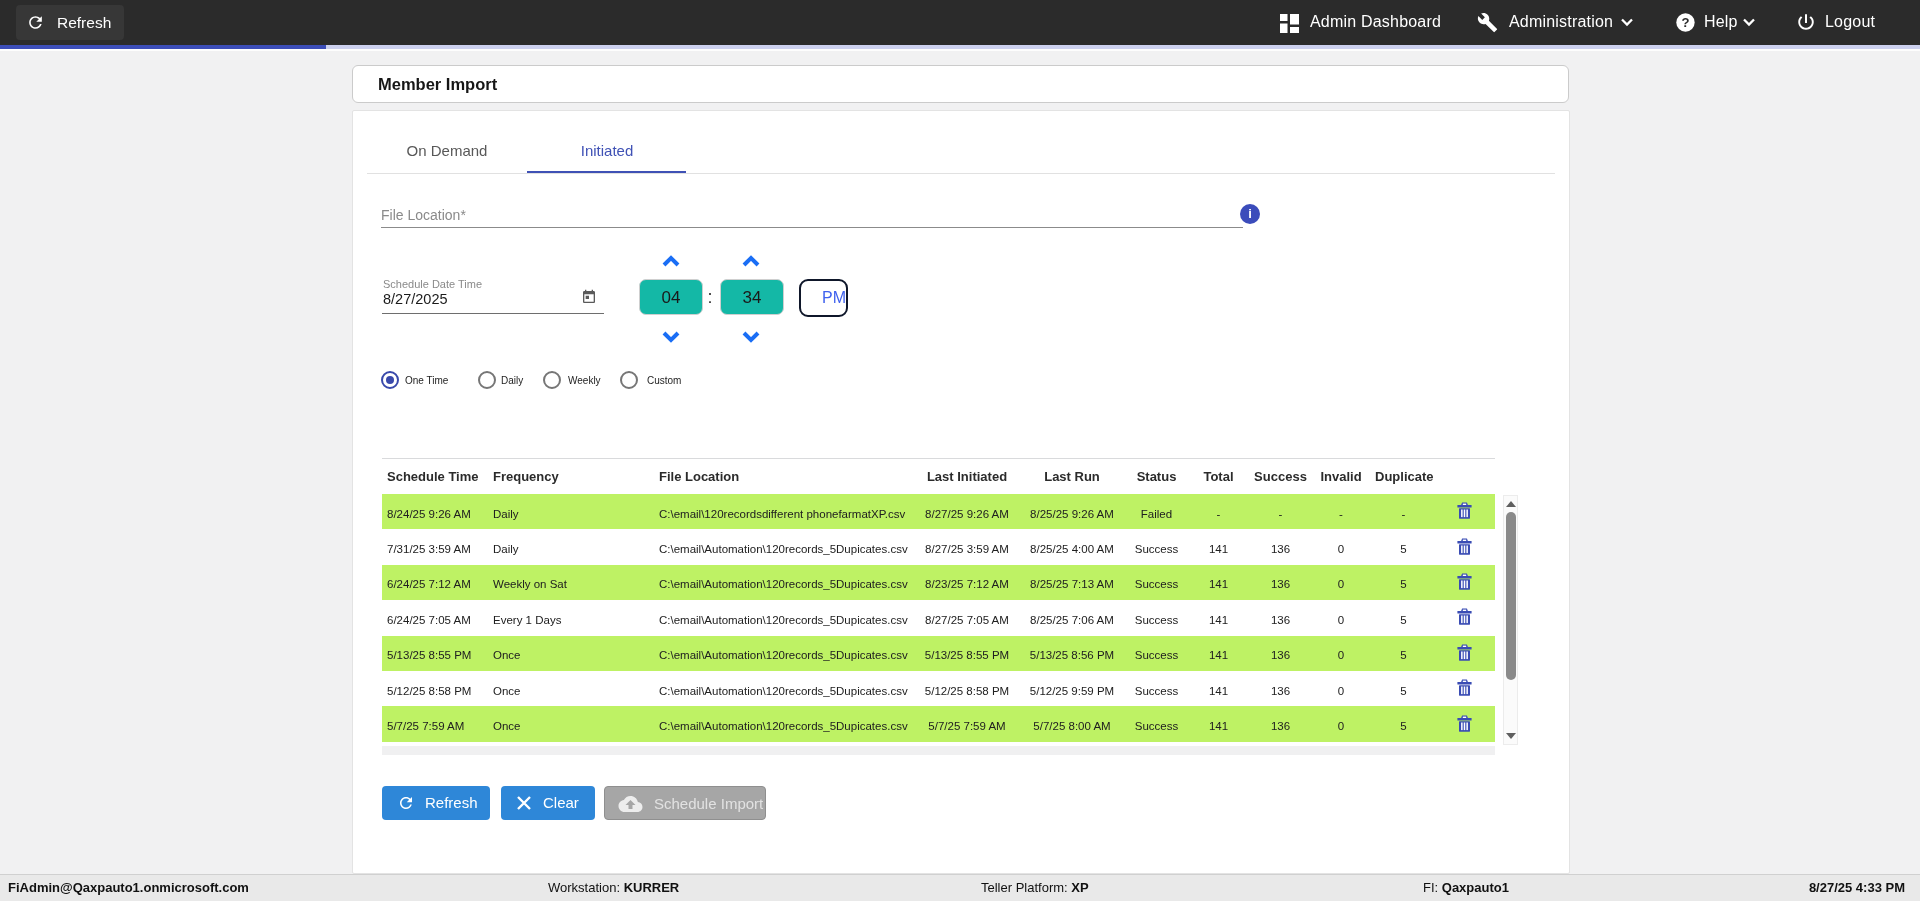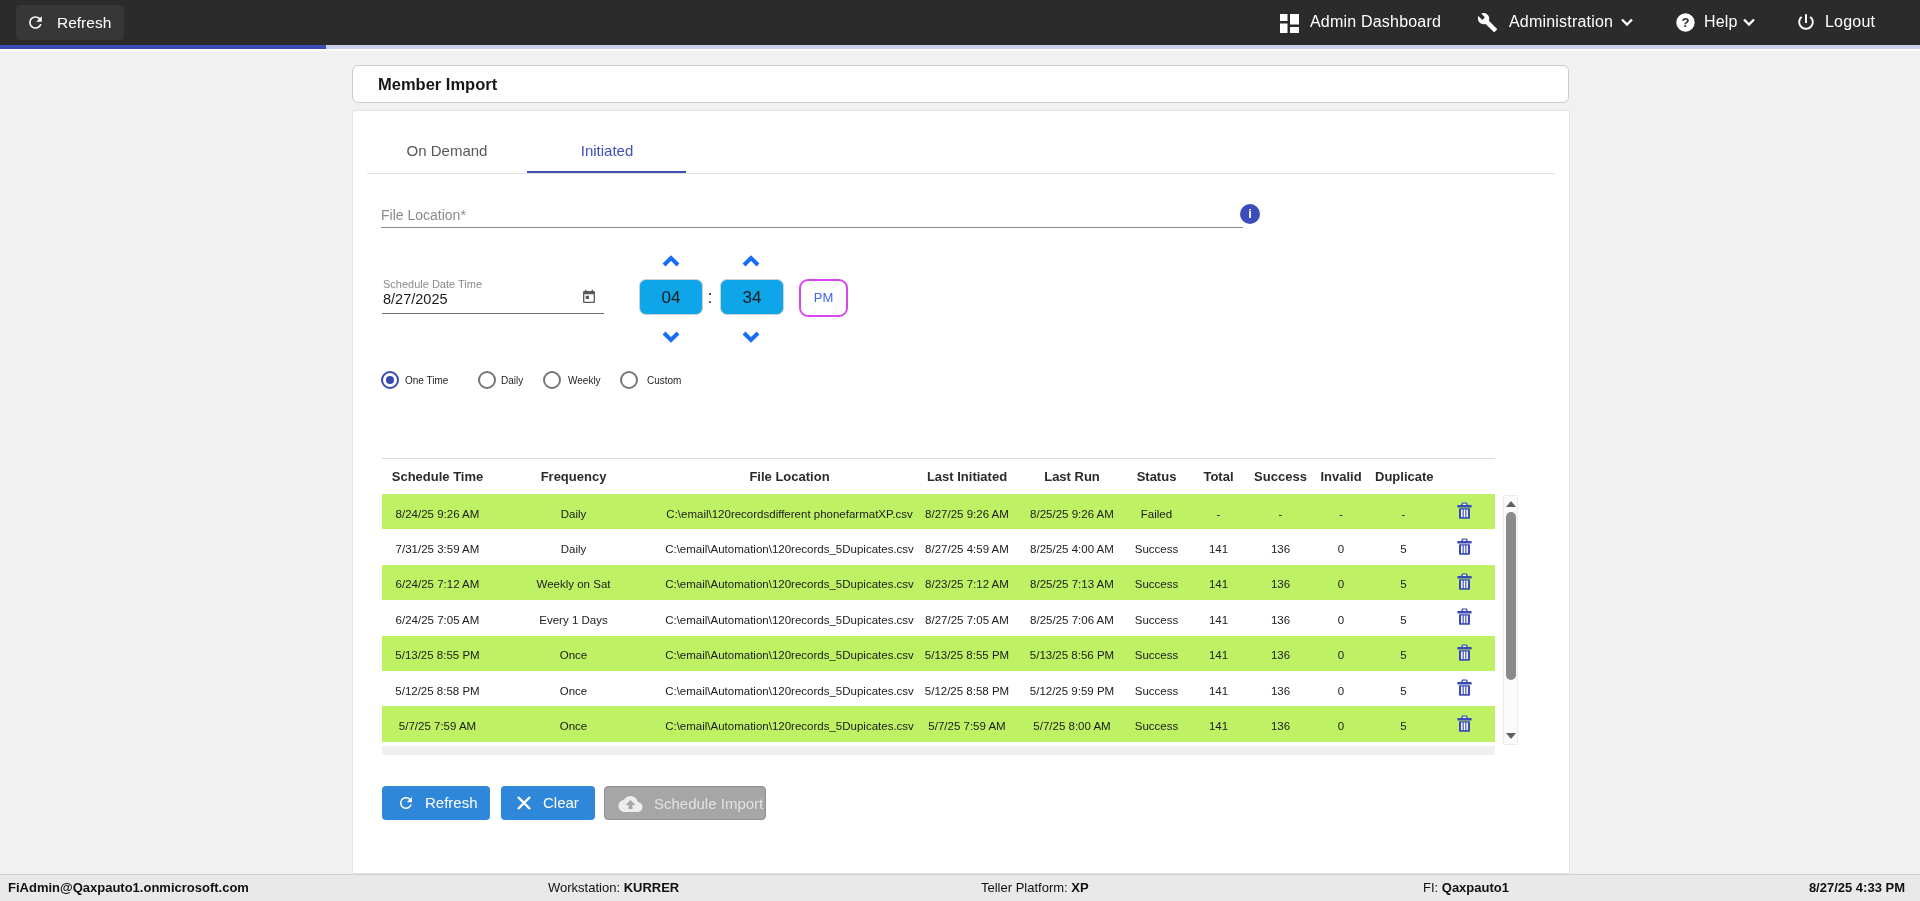--- a/index.html
+++ b/index.html
@@ -28,38 +28,38 @@
 
 #fl-label{left:381px;top:207px;font-size:14px;color:#8a8a8a}
 #fl-line{left:381px;top:227px;width:862px;height:1px;background:#8b8b8b}
 #infoicon{left:1240px;top:204px;width:20px;height:20px;border-radius:50%;background:#3b4cbb;color:#fff;font-size:13px;font-weight:bold;text-align:center;line-height:20px}
 
 #sdt-label{left:383px;top:278px;font-size:11px;color:#8a8a8a}
 #sdt-value{left:383px;top:291px;font-size:14.5px;color:#1b1b1b}
 #sdt-cal{left:581px;top:289px}
 #sdt-line{left:382px;top:313px;width:222px;height:1px;background:#6e6e6e}
 
-.spinbox{top:279px;width:64px;height:36px;border:1px solid #cfcfcf;border-radius:7px;background:#0ea5e9;text-align:center;line-height:35px;font-size:17px;color:#1a1a1a}
+.spinbox{top:279px;width:64px;height:36px;border:1px solid #cfcfcf;border-radius:7px;background:#14b8a6;text-align:center;line-height:35px;font-size:17px;color:#1a1a1a}
 #hourbox{left:639px}
 #minbox{left:720px}
 #colon{left:705px;top:287px;font-size:18px;color:#333;width:10px;text-align:center}
-#pmbtn{left:799px;top:279px;width:49px;height:38px;border:2px solid #d946ef;border-radius:9px;color:#4062ee;font-size:13px;text-align:center;line-height:33px;background:#fff}
+#pmbtn{left:799px;top:279px;width:49px;height:38px;border:2px solid #0f172a;border-radius:9px;color:#4062ee;font-size:16px;text-align:right;line-height:33px;background:#fff}
 .chev{width:18px;height:12px}
 
 .radio{top:371px;width:18px;height:18px;border-radius:50%;border:2px solid #767676;background:#fff}
 .radio.sel{border-color:#3949ab}
 .radio.sel:after{content:"";position:absolute;left:3px;top:3px;width:8px;height:8px;border-radius:50%;background:#3949ab}
 .radlab{top:373px;font-size:10px;color:#1d1d1d;line-height:15px}
 
 #tabletopline{left:382px;top:458px;width:1113px;height:1px;background:#d9dadc}
 #tbl{left:382px;top:458px;width:1113px;border-collapse:collapse;table-layout:fixed;font-family:"Liberation Sans",sans-serif}
 #tbl th{font-size:13px;font-weight:bold;color:#2b2b2b;height:36px;vertical-align:middle}
 #tbl td{font-size:11.5px;color:#202020;height:35.4px;vertical-align:middle;overflow:hidden;white-space:nowrap;padding-top:4px}
 #tbl td:last-child{padding-top:0}
-#tbl .l{text-align:center;padding-left:5px}
+#tbl .l{text-align:left;padding-left:5px}
 #tbl .c{text-align:center}
 #tbl tr.g{background:#bef264}
 #partialrow{left:382px;top:746px;width:1113px;height:8.5px;background:#f0f0f1}
 
 #sbtrack{left:1503px;top:495px;width:15px;height:250px;background:#fbfbfb;border:1px solid #ececec}
 #sbthumb{left:1506px;top:512px;width:10px;height:168px;border-radius:5px;background:#8a8a8a}
 .tri-up{left:1506px;top:501px;width:0;height:0;border-left:5px solid transparent;border-right:5px solid transparent;border-bottom:6px solid #5f5f5f}
 .tri-dn{left:1506px;top:733px;width:0;height:0;border-left:5px solid transparent;border-right:5px solid transparent;border-top:6px solid #5f5f5f}
 
 .btn{top:786px;height:34px;border-radius:4px;color:#fff;font-size:15px}
@@ -212,21 +212,21 @@
             <rect x="2.0" y="6.3" width="11.0" height="10.4" rx="0.6" fill="#3a4cb4"></rect>
             <rect x="4.1" y="7.5" width="1.5" height="7.6" fill="#fff"></rect>
             <rect x="6.75" y="7.5" width="1.5" height="7.6" fill="#fff"></rect>
             <rect x="9.4" y="7.5" width="1.5" height="7.6" fill="#fff"></rect>
           </svg></td>
       </tr>
 <tr>
         <td class="l">7/31/25 3:59 AM</td>
         <td class="l">Daily</td>
         <td class="l">C:\email\Automation\120records_5Dupicates.csv</td>
-        <td class="c">8/27/25 4:59 AM</td>
+        <td class="c">8/27/25 3:59 AM</td>
         <td class="c">8/25/25 4:00 AM</td>
         <td class="c">Success</td>
         <td class="c">141</td>
         <td class="c">136</td>
         <td class="c">0</td>
         <td class="c">5</td>
         <td class="c"><svg width="15" height="17" viewBox="0 0 15 17" style="margin-left:2px">
             <path fill="#3a4cb4" d="M4.0 3.2 L5.1 0.4 H9.9 L11.0 3.2 Z"></path>
             <rect x="5.8" y="1.6" width="3.4" height="1.4" fill="#fff"></rect>
             <rect x="0.4" y="3.0" width="14.2" height="2.5" rx="0.5" fill="#3a4cb4"></rect>

